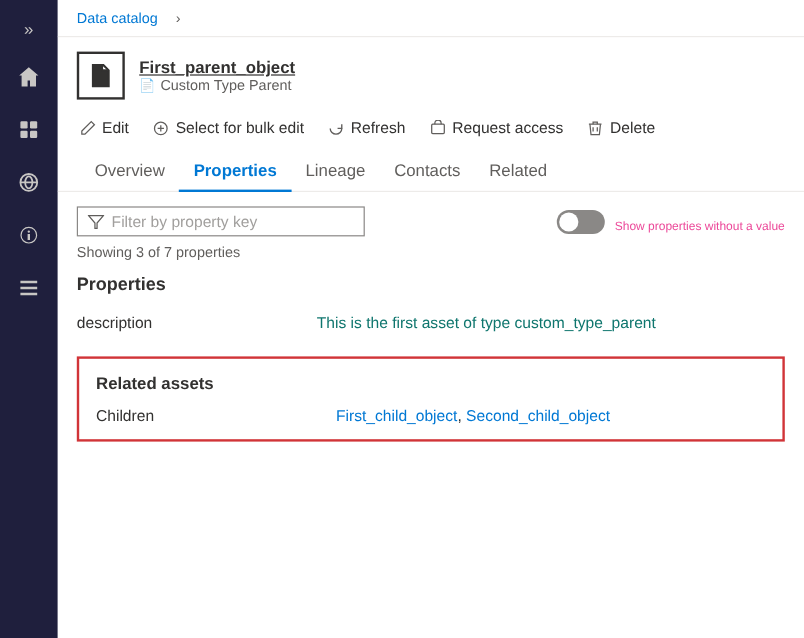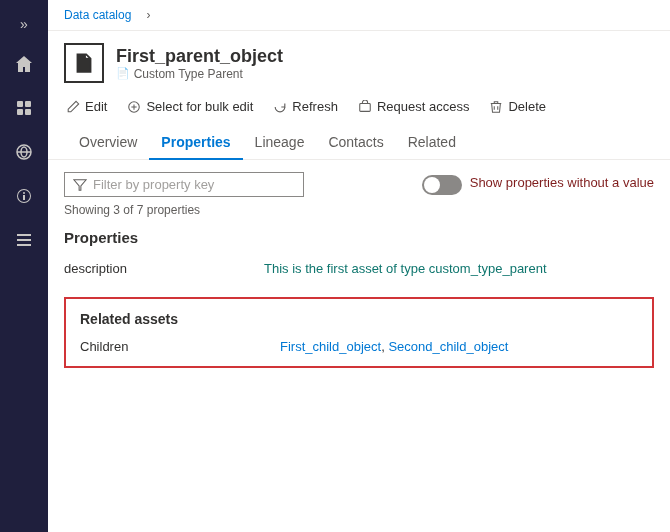--- a/index.html
+++ b/index.html
@@ -61,21 +61,21 @@
       align-items: center;
       gap: 12px;
     }
     .header-icon {
       width: 40px; height: 40px;
       border: 2px solid #323130;
       display: flex; align-items: center; justify-content: center;
       flex-shrink: 0;
     }
     .header-icon svg { width: 22px; height: 22px; fill: #323130; }
-    .header-text h1 { font-size: 18px; font-weight: 600; color: #323130; }
+    .header-text h1 { font-size: 14px; font-weight: 600; color: #323130; text-decoration: underline; }
     .header-text .subtitle { font-size: 12px; color: #605e5c; display: flex; align-items: center; gap: 4px; }
     .subtitle-icon { font-size: 11px; }
 
     
     .toolbar {
       padding: 4px 16px 8px;
       display: flex;
       align-items: center;
       gap: 16px;
     }
@@ -141,24 +141,24 @@
       border: none;
       outline: none;
       font-size: 13px;
       color: #323130;
       width: 100%;
     }
     .filter-input-wrap input::placeholder { color: #a19f9d; }
 
     .toggle-wrap {
       display: flex;
-      align-items: flex-start;
+      align-items: flex-end;
       gap: 8px;
-      font-size: 13px;
-      color: #7f1d1d;
+      font-size: 10px;
+      color: #ec4899;
     }
     .toggle {
       width: 40px; height: 20px;
       background: #8a8886;
       border-radius: 10px;
       position: relative;
       cursor: pointer;
     }
     .toggle::after {
       content: '';

